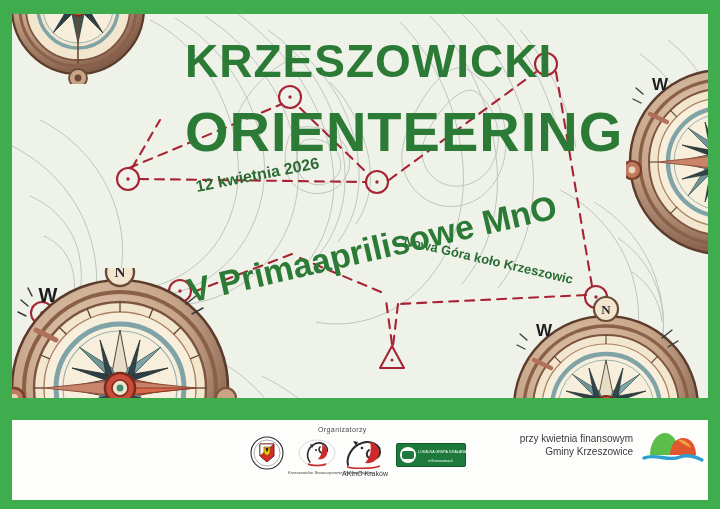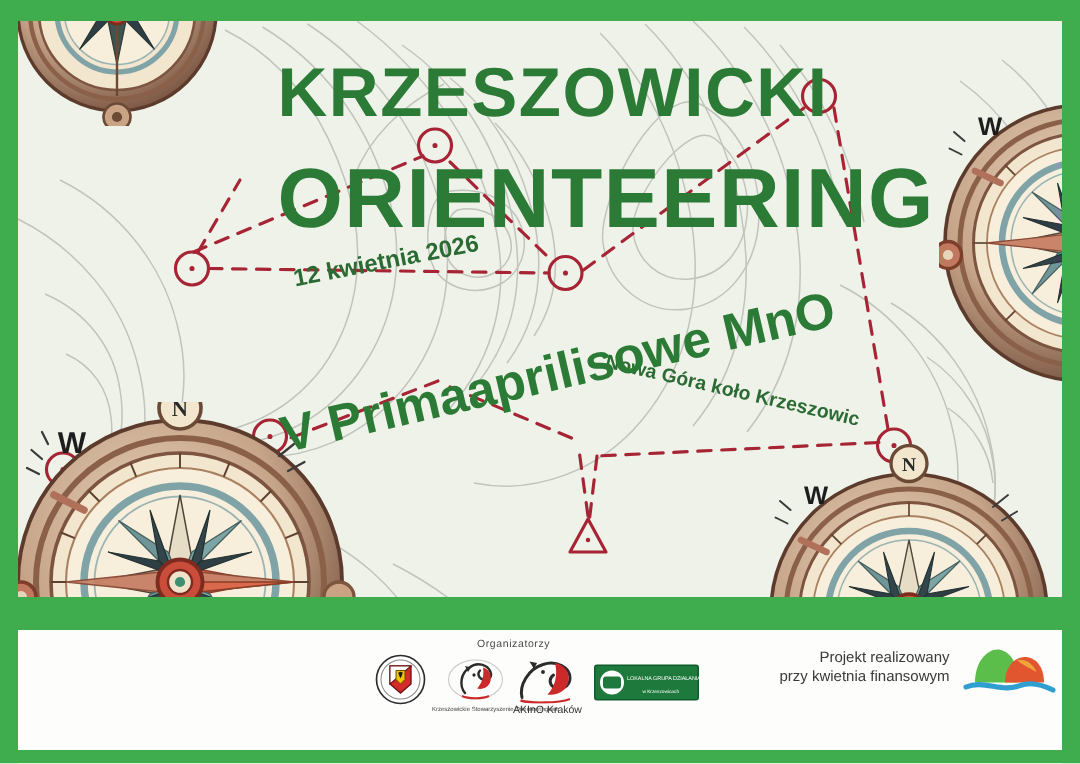--- a/index.html
+++ b/index.html
@@ -417,22 +417,22 @@
     <div class="logo-cap" style="left:336px;top:51px;width:58px;font-size:7px;color:#333;">AKInO Kraków</div>
 
     <div style="position:absolute;left:396px;top:23px;width:68px;height:22px;background:#1e7a3c;border:1px solid #0f5c2b;border-radius:2px;">
       <div style="position:absolute;left:3px;top:3px;width:16px;height:16px;border-radius:50%;background:#fff;"></div>
       <div style="position:absolute;left:5px;top:7px;width:12px;height:8px;border-radius:2px;background:#1e7a3c;"></div>
       <div class="badge-cap" style="left:21px;top:6px;width:45px;font-size:3.6px;line-height:5px;">LOKALNA GRUPA DZIAŁANIA</div>
       <div class="badge-cap" style="left:21px;top:15px;width:45px;font-size:3.2px;">w Krzeszowicach</div>
     </div>
 
     <div class="support-text" style="top:12px;">
-      <div>Projekt realizowany</div>
       <div>przy kwietnia finansowym</div>
+      <div>Gminy Krzeszowice</div>
     </div>
 
     <svg width="76" height="38" viewBox="0 0 76 38" style="position:absolute;left:634px;top:8px;">
       <path d="M16,27 C16,13 24,5 31,5 C38,5 45,13 45,27 Z" fill="#5bbd4a"></path>
       <path d="M36,27 C36,17 42,10 49,10 C57,10 62,17 62,27 Z" fill="#e2562f"></path>
       <path d="M44,12 C50,11 55,15 57,20 C52,17 47,15 44,12 Z" fill="#f0a53c"></path>
       <path d="M10,30 C22,25 34,34 46,29 C54,26 62,29 68,32" fill="none" stroke="#2f9fd0" stroke-width="3.4" stroke-linecap="round"></path>
     </svg>
 
   </div>

